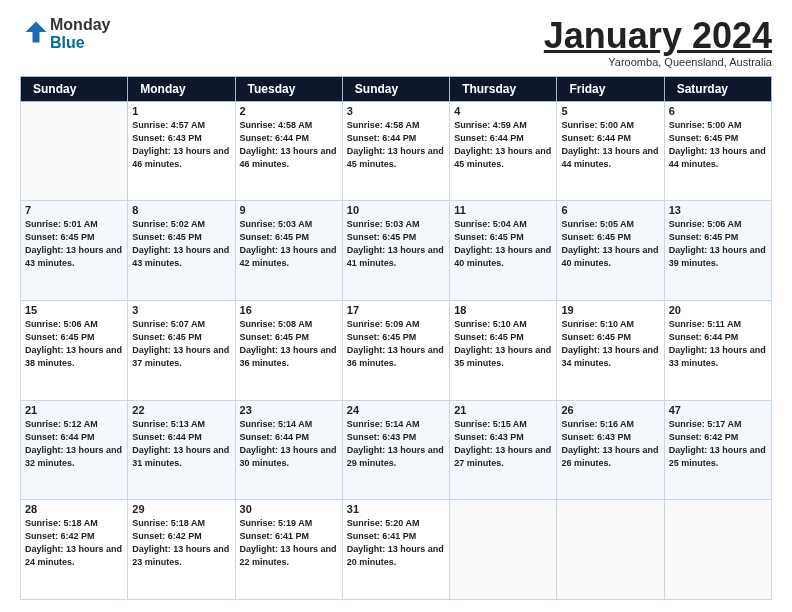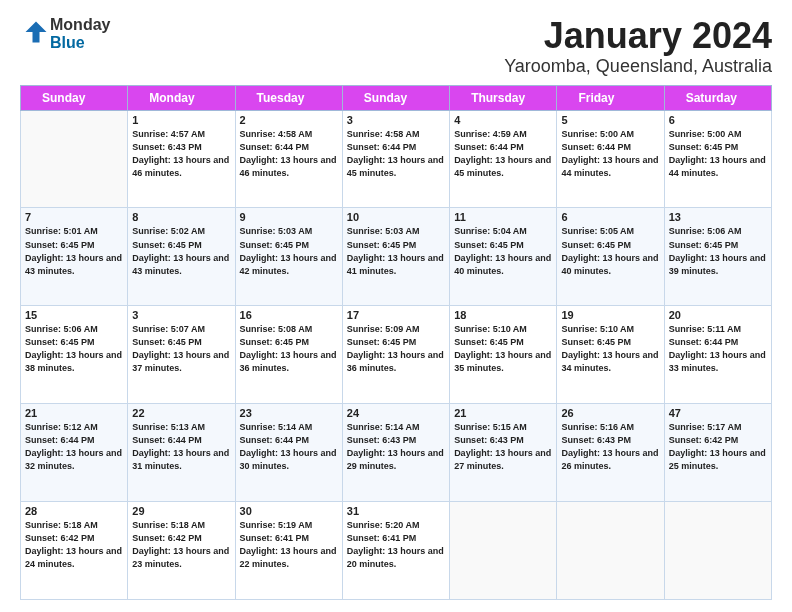--- a/index.html
+++ b/index.html
@@ -41,37 +41,38 @@
       margin-left: 2px;
     }
     .title-block {
       text-align: right;
     }
     .month-title {
       font-size: 36px;
       font-weight: bold;
       color: #222;
       line-height: 1.1;
+      text-decoration: underline;
     }
     .location {
-      font-size: 18px;
+      font-size: 11px;
       color: #333;
     }
     .calendar-table {
       width: 100%;
       border-collapse: collapse;
       flex: 1;
       table-layout: fixed;
     }
     .calendar-table th {
-      background: #d946ef;
+      background: #0f172a;
       color: #fff;
       font-size: 12px;
       font-weight: bold;
-      padding: 5px 21px;
+      padding: 5px 12px;
       text-align: left;
       border: 1px solid #a0b8d8;
     }
     .calendar-table td {
       border: 1px solid #c8d8ea;
       vertical-align: top;
       padding: 3px 4px;
       font-size: 9.5px;
       color: #222;
       background: #fff;

